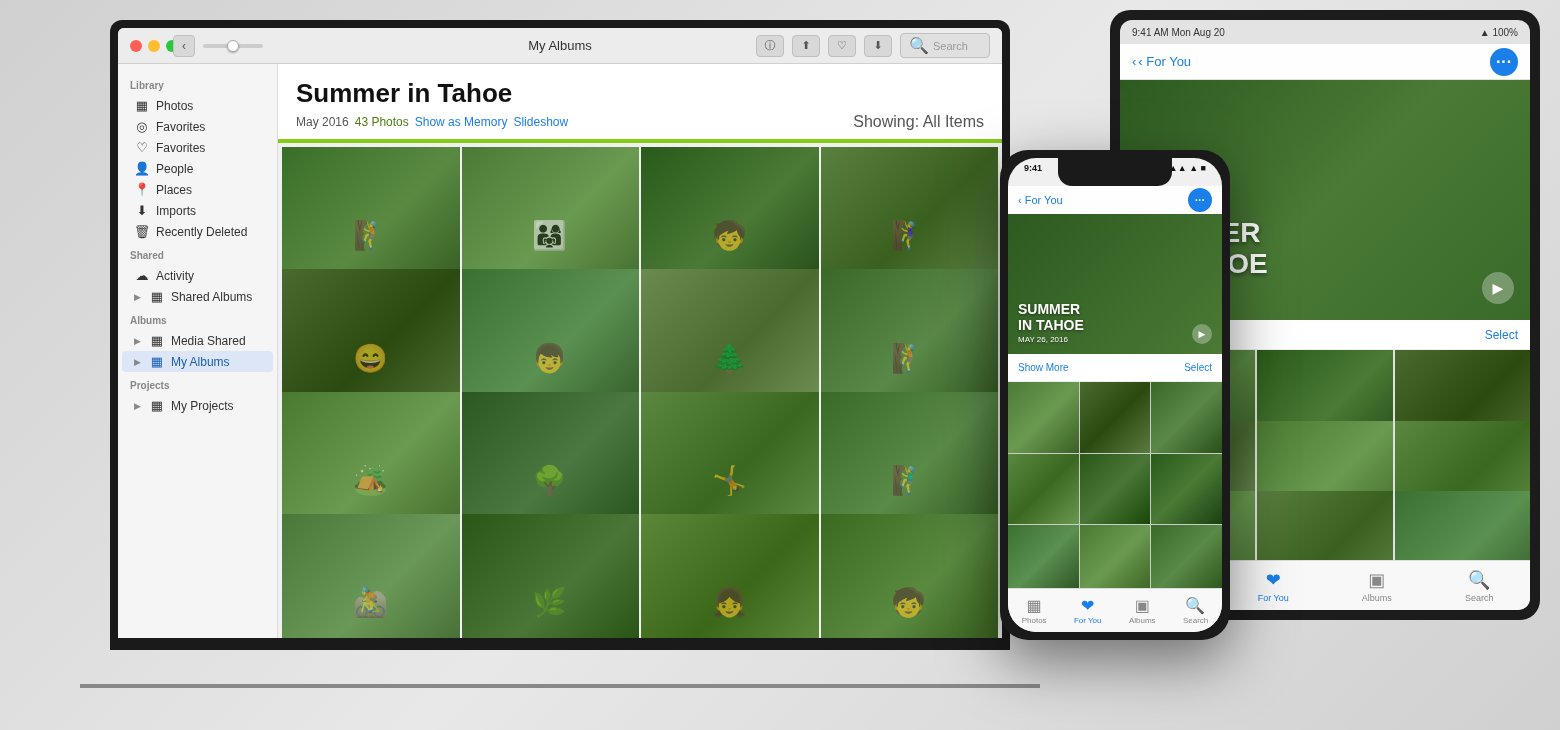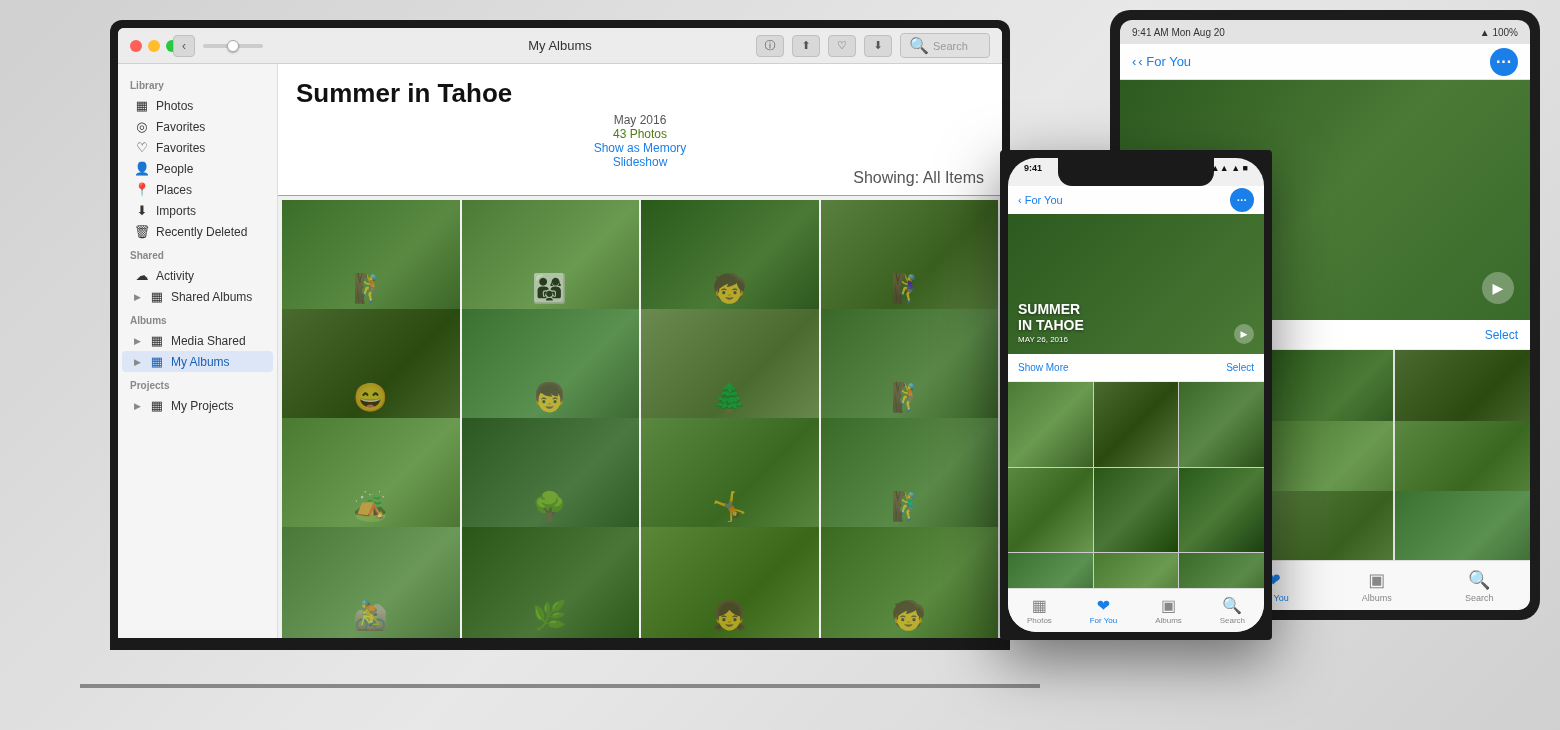--- a/index.html
+++ b/index.html
@@ -254,36 +254,36 @@
     .mac-main {
       flex: 1;
       background: white;
       display: flex;
       flex-direction: column;
       overflow: hidden;
     }
 
     .album-header {
       padding: 14px 18px 8px;
-      border-bottom: 1px solid #84cc16;
+      border-bottom: 4px solid #84cc16;
     }
 
     .album-title {
       font-size: 26px;
       font-weight: 700;
       color: #111;
       margin-bottom: 4px;
     }
 
     .album-meta {
       display: flex;
       align-items: center;
+      gap: 6px;
       font-size: 12px;
       color: #666;
-      flex-direction: column;
     }
 
     .album-meta-date { color: #555; }
     .album-meta-count { color: #4d7c0f; }
     .album-meta-link {
       color: #1a7fe8;
       cursor: pointer;
     }
 
     .album-meta-showing {
@@ -502,24 +502,24 @@
     .iphone {
       position: absolute;
       right: 330px;
       top: 150px;
       width: 230px;
       height: 490px;
       z-index: 10;
     }
 
     .iphone-body {
-      width: 272px;
+      width: 230px;
       height: 490px;
       background: #1a1a1a;
-      border-radius: 4px;
+      border-radius: 28px;
       padding: 8px;
       box-shadow: 0 20px 60px rgba(0,0,0,0.5);
     }
 
     .iphone-screen {
       width: 100%;
       height: 100%;
       background: #f0f0f0;
       border-radius: 28px;
       overflow: hidden;

